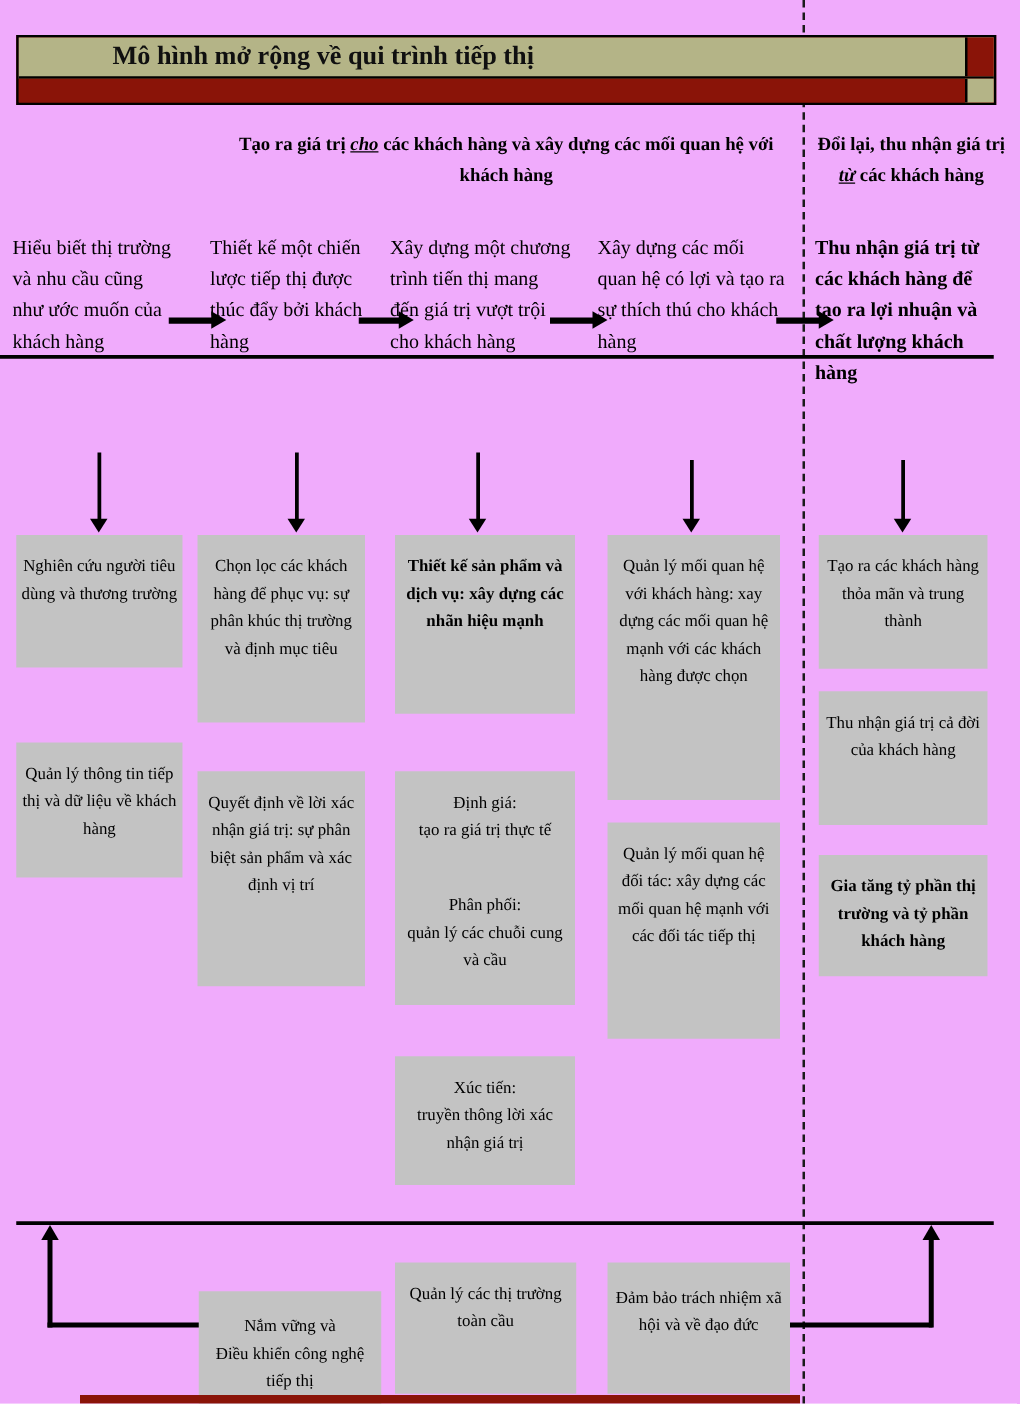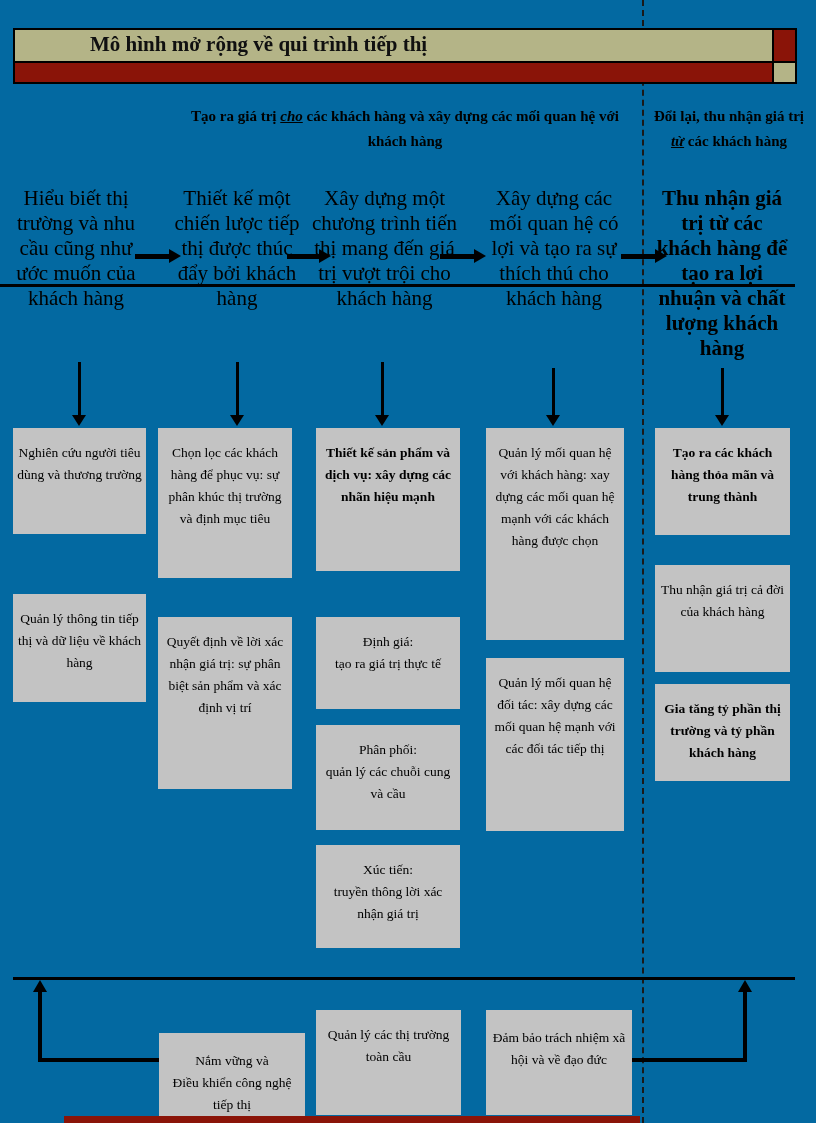--- a/index.html
+++ b/index.html
@@ -1,36 +1,36 @@
 <!DOCTYPE html>
 <html><head>
 <meta charset="utf-8">
 <style>
   html,body{margin:0;padding:0;background:#fff;}
-  #page{position:relative;width:816px;height:1123px;background:#0369a1;overflow:hidden;
+  #page{position:relative;width:816px;height:1123px;background:#f0abfc;overflow:hidden;
         font-family:"Liberation Serif","DejaVu Serif",serif;color:#000;}
   .abs{position:absolute;}
 
   
   .vdotted{left:642px;top:0;width:0;height:1123px;border-left:2px dashed #1a1a1a;z-index:1;}
 
   
   .banner{left:13px;top:28px;width:784px;height:56px;border:2px solid #000;box-sizing:border-box;z-index:5;background:#8a1408;}
   .banner-top{position:absolute;left:0;top:0;right:0;height:33px;background:#b4b487;border-bottom:2px solid #000;box-sizing:border-box;}
   .banner-top-red{position:absolute;right:0;top:0;width:23px;height:31px;background:#8a1408;border-left:2px solid #000;box-sizing:border-box;}
   .banner-bottom{position:absolute;left:0;top:33px;right:0;bottom:0;background:#8a1408;}
   .banner-bottom-khaki{position:absolute;right:0;top:0;width:23px;height:100%;background:#b4b487;border-left:2px solid #000;box-sizing:border-box;}
   .banner-title{position:absolute;left:75px;top:2px;font-size:21px;font-weight:bold;color:#101010;white-space:nowrap;}
 
   
   .hdr{font-size:15px;font-weight:bold;line-height:25px;text-align:center;z-index:2;}
   .hdr em{font-style:italic;font-weight:bold;text-decoration:underline;}
 
   
-  .step{top:186px;font-size:21px;line-height:25px;text-align:center;z-index:2;}
+  .step{top:186px;font-size:16px;line-height:25px;z-index:2;}
 
   
   .hline{height:3px;background:#000;z-index:1;}
 
   
   .harrow{top:249px;height:14px;z-index:2;}
   .harrow .shaft{position:absolute;left:0;right:10px;top:5px;height:5px;background:#000;}
   .harrow .head{position:absolute;right:0;top:0;width:0;height:0;
     border-top:7px solid transparent;border-bottom:7px solid transparent;border-left:12px solid #000;}
 
@@ -124,30 +124,30 @@
 
   <div class="abs gbox" style="left:13px;top:428px;width:133px;height:106px;"><span>Nghiên cứu người tiêu dùng và thương trường</span></div>
   <div class="abs gbox" style="left:13px;top:594px;width:133px;height:108px;"><span>Quản lý thông tin tiếp thị và dữ liệu về khách hàng</span></div>
 
   <div class="abs gbox" style="left:158px;top:428px;width:134px;height:150px;"><span>Chọn lọc các khách hàng để phục vụ: sự phân khúc thị trường và định mục tiêu</span></div>
   <div class="abs gbox" style="left:158px;top:617px;width:134px;height:172px;"><span>Quyết định về lời xác nhận giá trị: sự phân biệt sản phẩm và xác định vị trí</span></div>
 
   <div class="abs gbox" style="left:316px;top:428px;width:144px;height:143px;font-weight:bold;"><span>Thiết kế sản phẩm và dịch vụ: xây dựng các nhãn hiệu mạnh</span></div>
   <div class="abs gbox" style="left:316px;top:617px;width:144px;height:92px;"><span>Định giá:
 tạo ra giá trị thực tế</span></div>
-  <div class="abs gbox" style="left:316px;top:725px;width:144px;height:105px;"><span>Phân phối:
+  <div class="abs gbox" style="left:316px;top:699px;width:144px;height:105px;"><span>Phân phối:
 quản lý các chuỗi cung và cầu</span></div>
   <div class="abs gbox" style="left:316px;top:845px;width:144px;height:103px;"><span>Xúc tiến:
 truyền thông lời xác nhận giá trị</span></div>
 
   <div class="abs gbox" style="left:486px;top:428px;width:138px;height:212px;"><span>Quản lý mối quan hệ với khách hàng: xay dựng các mối quan hệ mạnh với các khách hàng được chọn</span></div>
   <div class="abs gbox" style="left:486px;top:658px;width:138px;height:173px;"><span>Quản lý mối quan hệ đối tác: xây dựng các mối quan hệ mạnh với các đối tác tiếp thị</span></div>
 
-  <div class="abs gbox" style="left:655px;top:428px;width:135px;height:107px;font-weight:bold;"><span>Tạo ra các khách hàng thỏa mãn và trung thành</span></div>
-  <div class="abs gbox" style="left:655px;top:565px;width:135px;height:107px;"><span>Thu nhận giá trị cả đời của khách hàng</span></div>
+  <div class="abs gbox" style="left:655px;top:428px;width:135px;height:107px;"><span>Tạo ra các khách hàng thỏa mãn và trung thành</span></div>
+  <div class="abs gbox" style="left:655px;top:553px;width:135px;height:107px;"><span>Thu nhận giá trị cả đời của khách hàng</span></div>
   <div class="abs gbox" style="left:655px;top:684px;width:135px;height:97px;font-weight:bold;"><span>Gia tăng tỷ phần thị trường và tỷ phần khách hàng</span></div>
 
   <div class="abs hline" style="left:13px;top:977px;width:782px;"></div>
 
   <div class="abs uphead" style="left:33px;top:980px;"></div>
   <div class="abs seg" style="left:38px;top:990px;width:4px;height:72px;"></div>
   <div class="abs seg" style="left:38px;top:1058px;width:122px;height:4px;"></div>
 
   <div class="abs seg" style="left:632px;top:1058px;width:114px;height:4px;"></div>
   <div class="abs seg" style="left:743px;top:990px;width:4px;height:72px;"></div>

